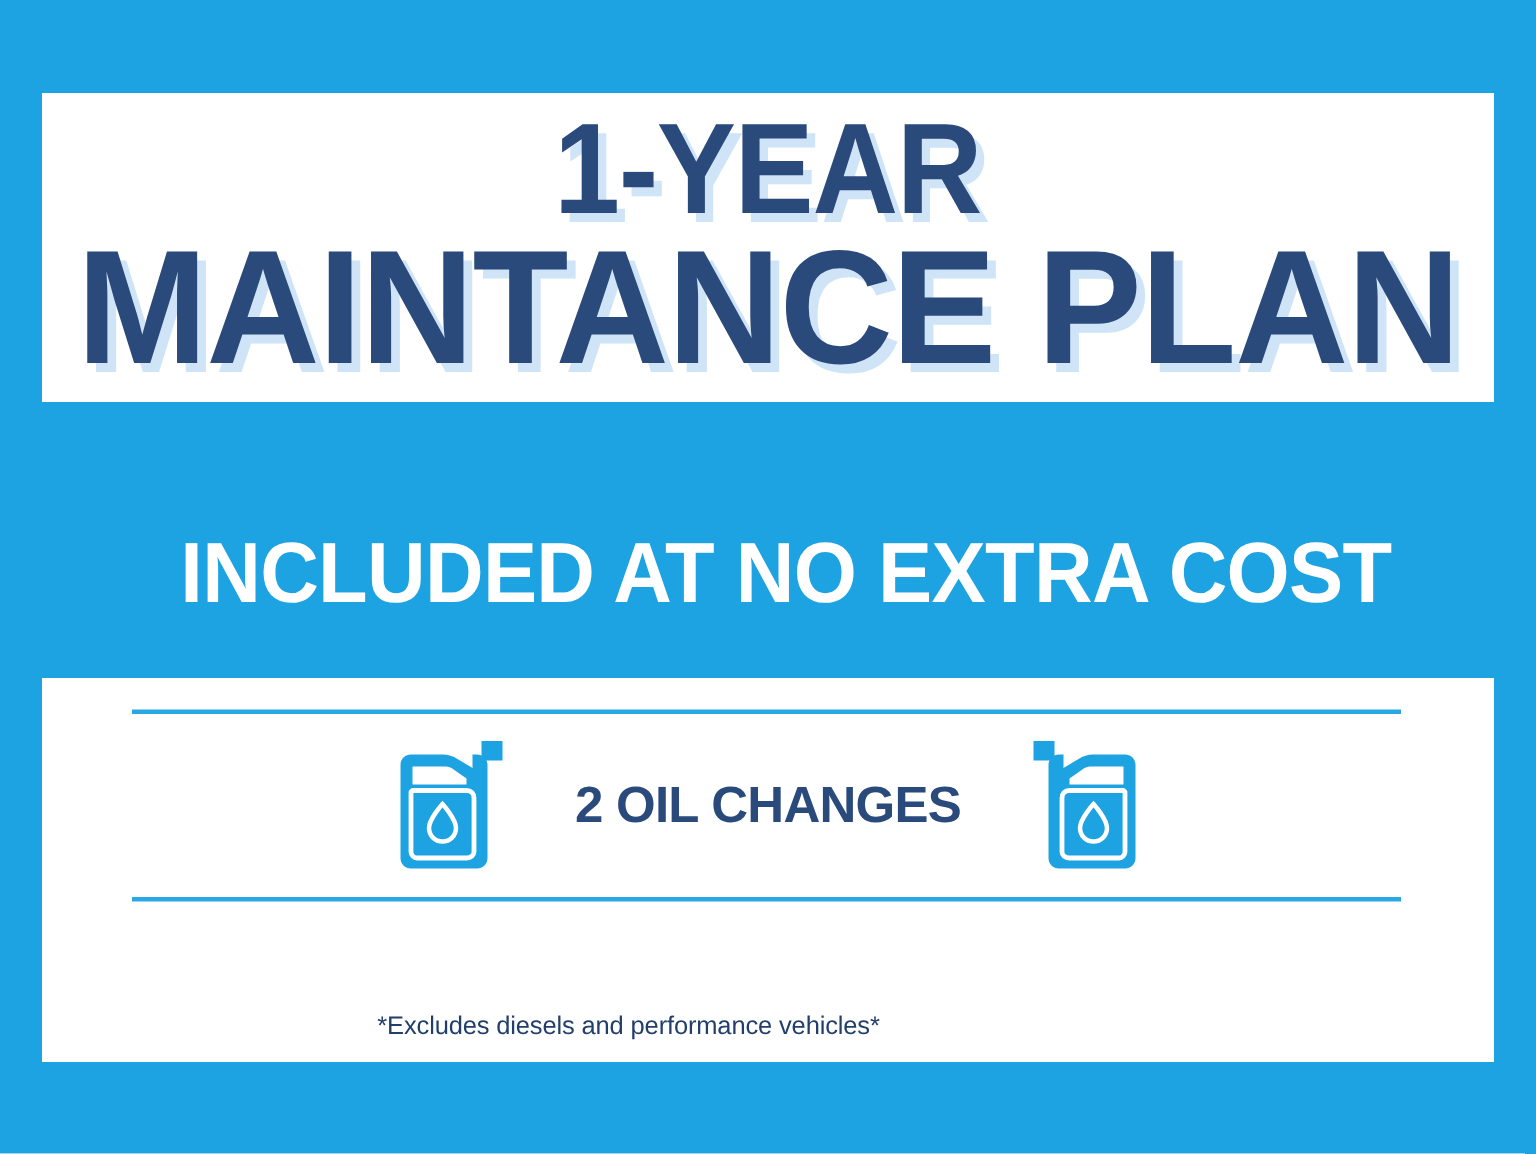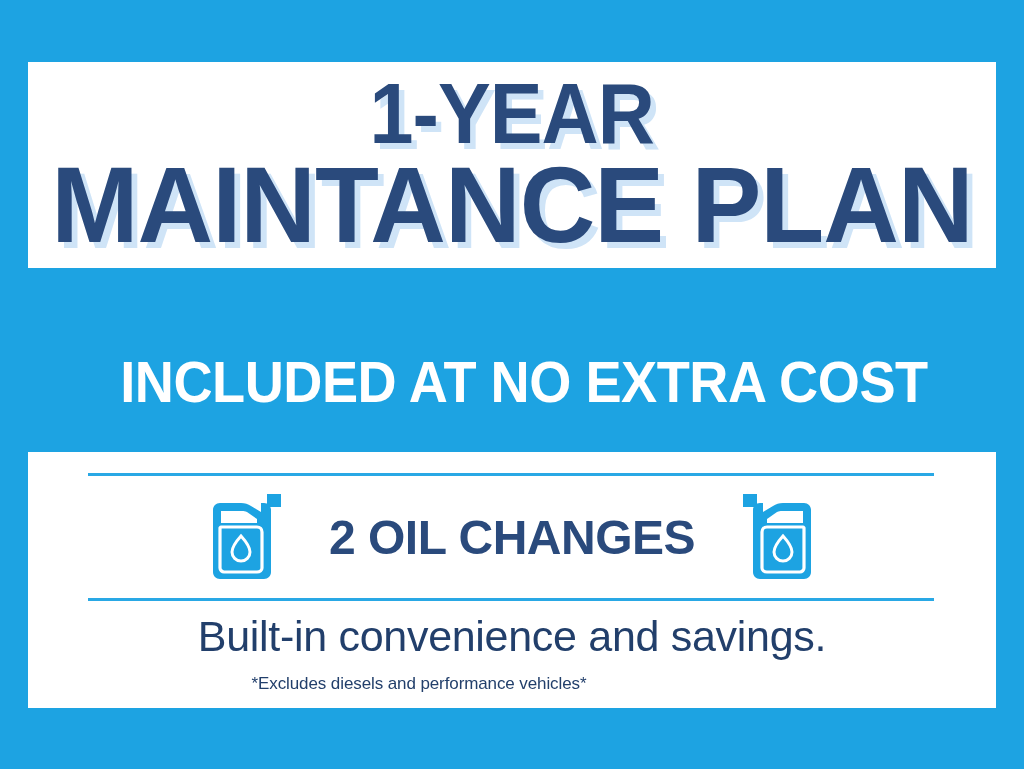--- a/index.html
+++ b/index.html
@@ -122,21 +122,21 @@
     flex: 0 0 auto;
     display: block;
   }
   .can-icon.flipped {
     transform: scaleX(-1);
   }
 
   .offer-text {
     font-family: "Liberation Sans", sans-serif;
     font-weight: bold;
-    font-size: 48px;
+    font-size: 34px;
     color: #2a4a7c;
     letter-spacing: -0.5px;
     white-space: nowrap;
     margin: 0;
   }
 
   
   .tagline {
     position: absolute;
     left: 0;
@@ -267,18 +267,17 @@
                  C30 42 21 52 21 58
                  C21 63 25 67 30 67
                  C35 67 39 63 39 58
                  C39 52 30 42 30 42 Z" fill="none" stroke="#ffffff" stroke-width="3"></path>
       </svg>
 
     </div>
 
     <div class="rule rule-bottom"></div>
 
-    <p class="tagline">Built-in convenience and savings.</p>
 
     <p class="disclaimer">*Excludes diesels and performance vehicles*</p>
 
   </div>
 </div>
 
 </body></html>

